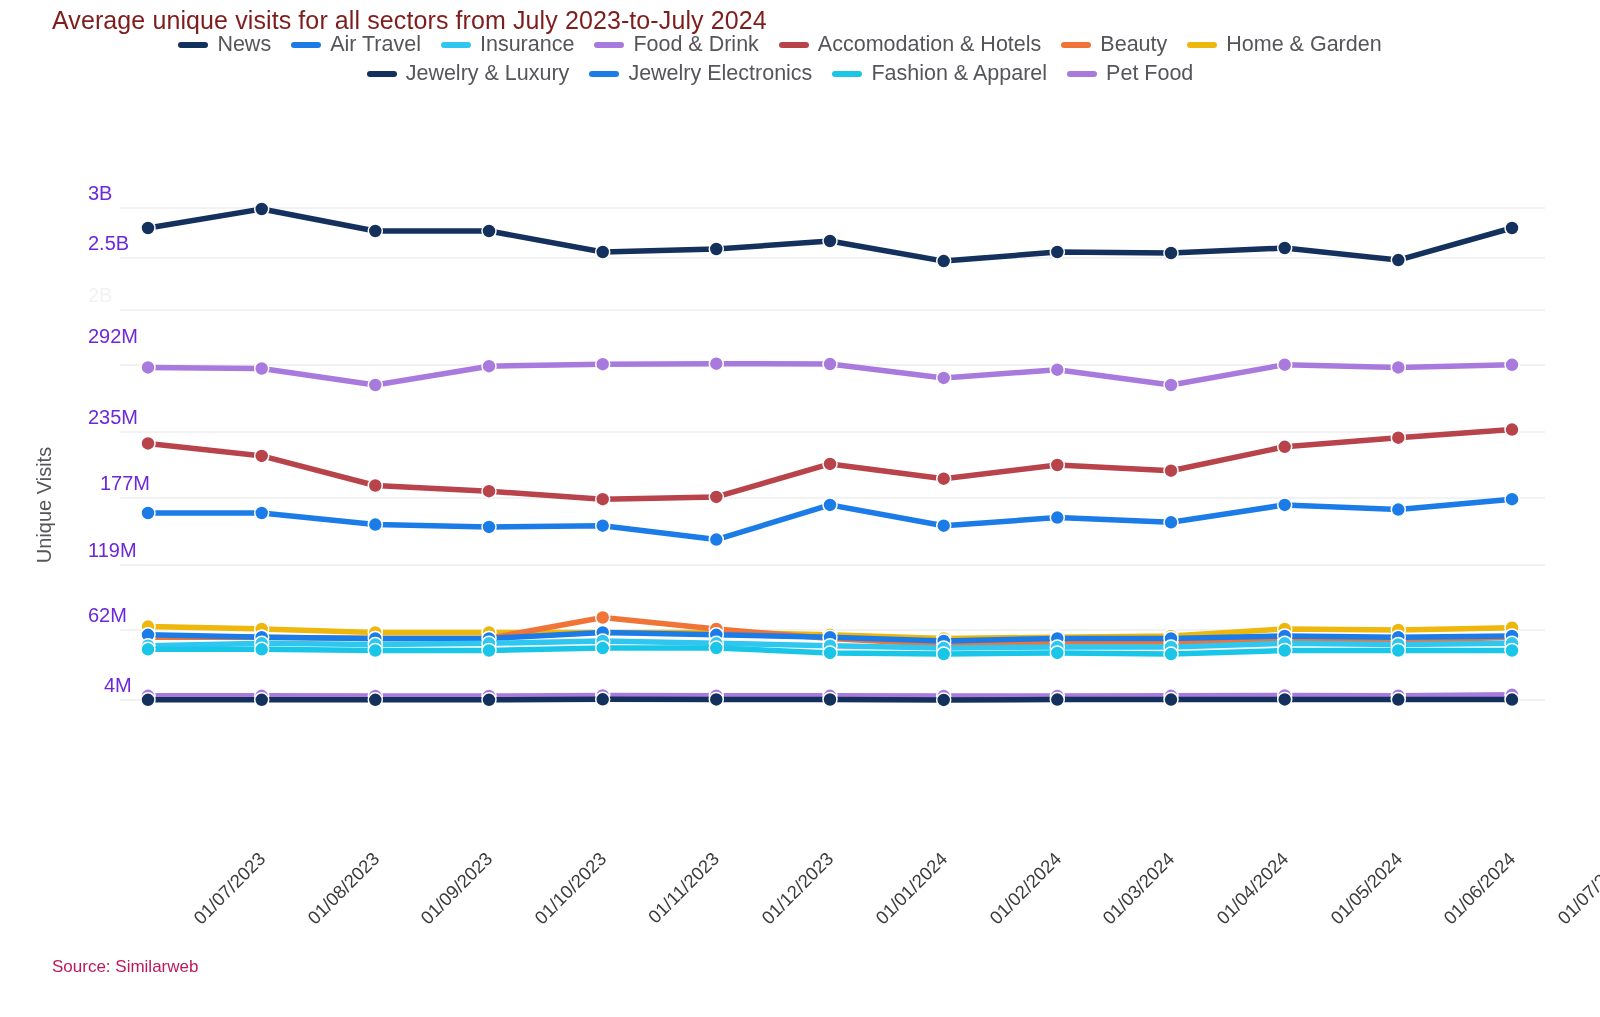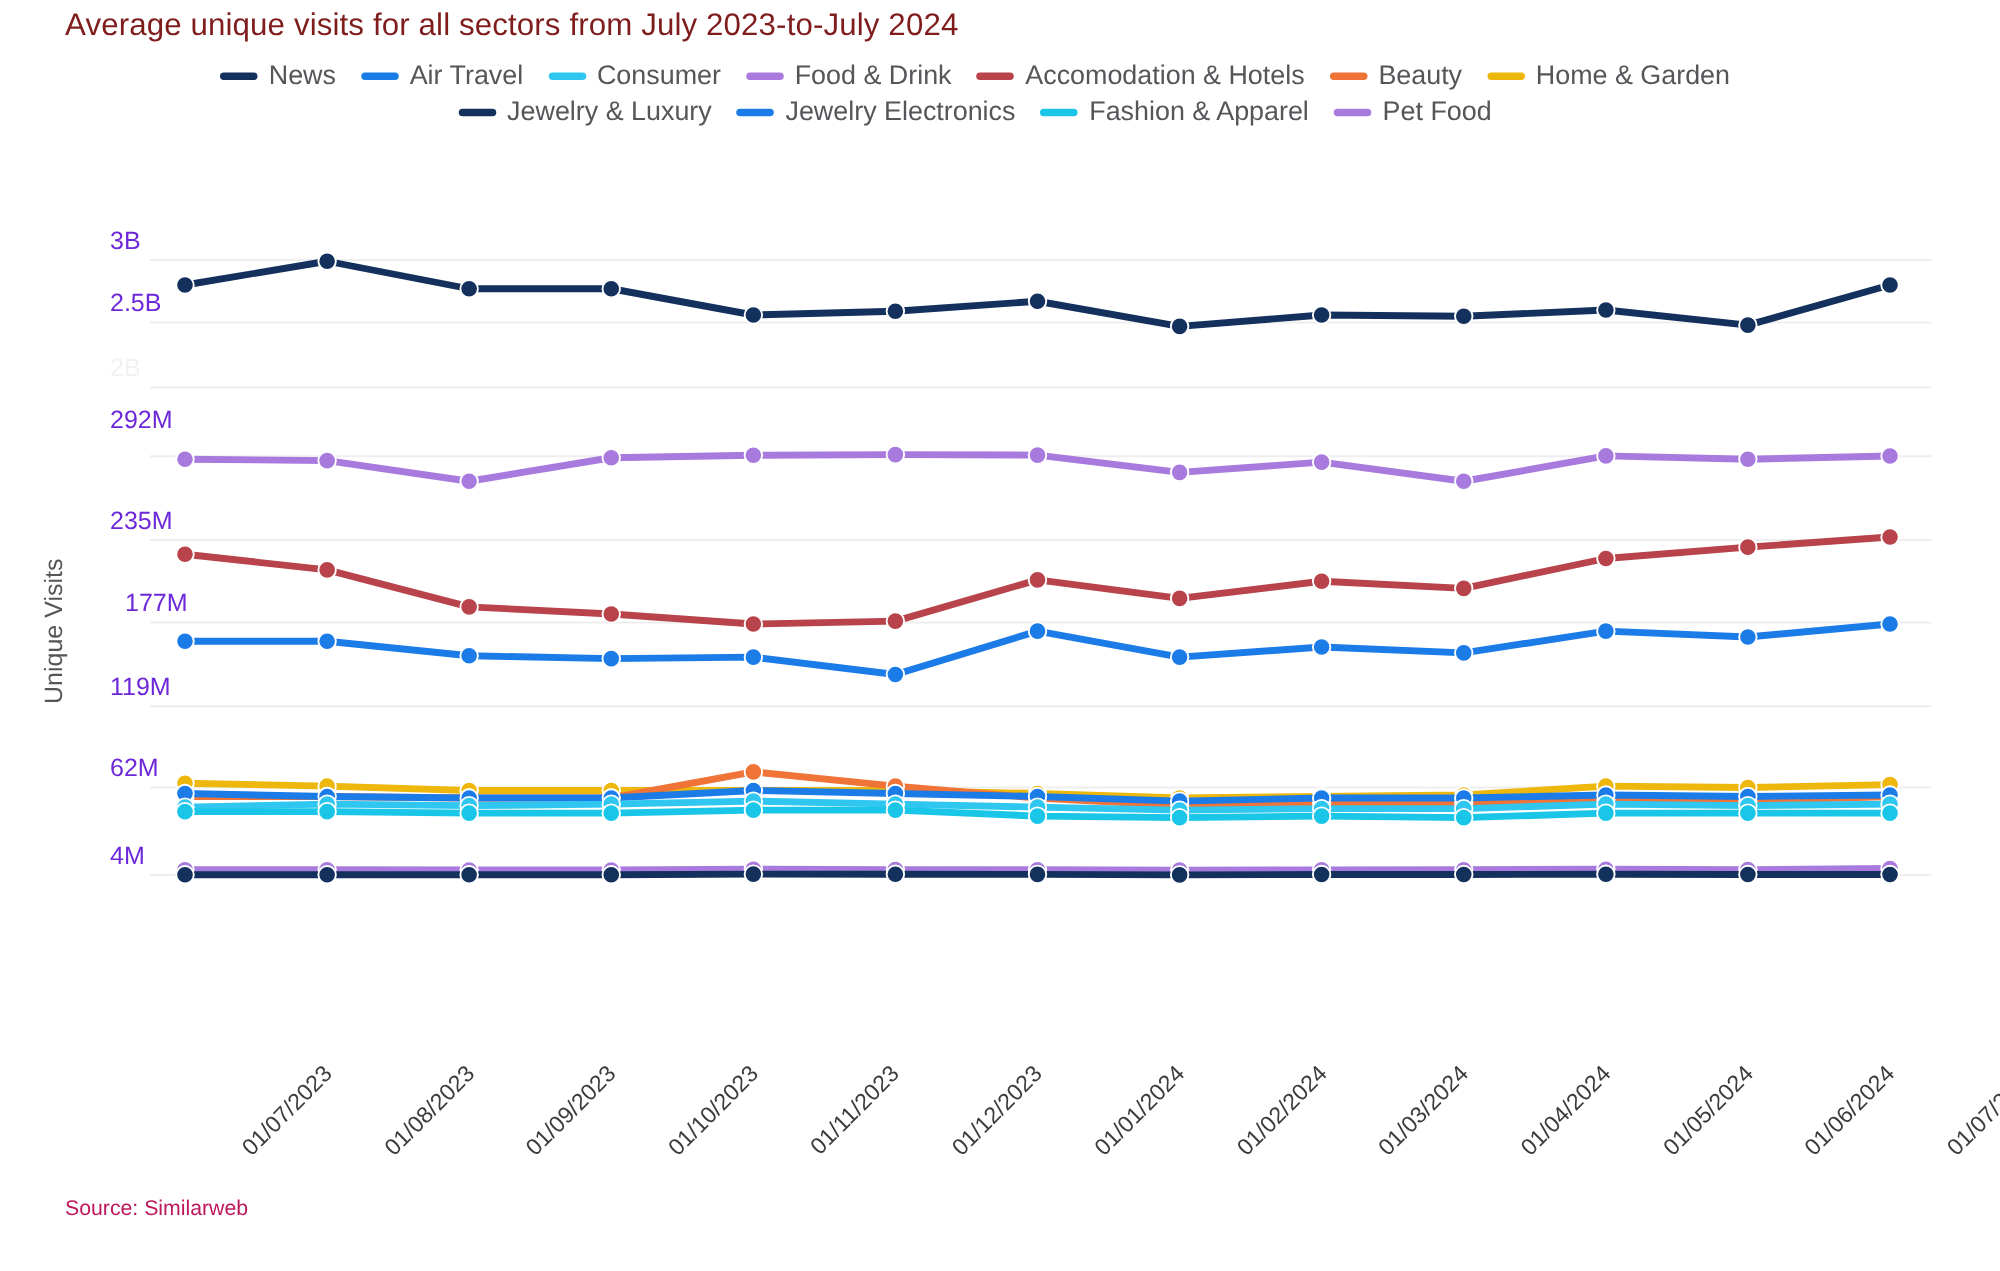--- a/index.html
+++ b/index.html
@@ -18,21 +18,21 @@
     left: 52px;
     top: 6px;
     font-size: 25px;
     color: #7f1d1d;
     letter-spacing: 0.1px;
     white-space: nowrap;
   }
   #legend {
     position: absolute;
     left: 0;
-    top: 48px;
+    top: 32px;
     width: 1560px;
     text-align: right;
   }
   .legend-row {
     display: flex;
     justify-content: center;
     align-items: center;
     flex-wrap: nowrap;
     margin-bottom: 4px;
   }
@@ -105,21 +105,21 @@
       <div class="legend-item">
         <span class="legend-swatch" style="background: rgb(20, 49, 94);"></span>
         <span class="legend-label">News</span>
       </div>
       <div class="legend-item">
         <span class="legend-swatch" style="background: rgb(27, 124, 232);"></span>
         <span class="legend-label">Air Travel</span>
       </div>
       <div class="legend-item">
         <span class="legend-swatch" style="background: rgb(47, 198, 240);"></span>
-        <span class="legend-label">Consumer</span>
+        <span class="legend-label">Insurance</span>
       </div>
       <div class="legend-item">
         <span class="legend-swatch" style="background: rgb(169, 122, 222);"></span>
         <span class="legend-label">Food &amp; Drink</span>
       </div>
       <div class="legend-item">
         <span class="legend-swatch" style="background: rgb(184, 67, 74);"></span>
         <span class="legend-label">Accomodation &amp; Hotels</span>
       </div>
       <div class="legend-item">
@@ -155,21 +155,21 @@
   <div id="ylabel">Unique Visits</div>
   <div id="ytick-container">
       <div class="ytick-label" style="left: 88px; top: 182px;">3B</div>
       <div class="ytick-label" style="left: 88px; top: 232px;">2.5B</div>
       <div class="ytick-label ytick-faint" style="left: 88px; top: 284px;">2B</div>
       <div class="ytick-label" style="left: 88px; top: 325px;">292M</div>
       <div class="ytick-label" style="left: 88px; top: 406px;">235M</div>
       <div class="ytick-label" style="left: 100px; top: 472px;">177M</div>
       <div class="ytick-label" style="left: 88px; top: 539px;">119M</div>
       <div class="ytick-label" style="left: 88px; top: 604px;">62M</div>
-      <div class="ytick-label" style="left: 88px; top: 674px;">4M</div>
+      <div class="ytick-label" style="left: 104px; top: 674px;">4M</div>
     </div>
   <div id="xtick-container">
       <div class="xtick-label" style="left: 162px; top: 848px;">01/07/2023</div>
       <div class="xtick-label" style="left: 275.667px; top: 848px;">01/08/2023</div>
       <div class="xtick-label" style="left: 389.333px; top: 848px;">01/09/2023</div>
       <div class="xtick-label" style="left: 503px; top: 848px;">01/10/2023</div>
       <div class="xtick-label" style="left: 616.667px; top: 848px;">01/11/2023</div>
       <div class="xtick-label" style="left: 730.333px; top: 848px;">01/12/2023</div>
       <div class="xtick-label" style="left: 844px; top: 848px;">01/01/2024</div>
       <div class="xtick-label" style="left: 957.667px; top: 848px;">01/02/2024</div>

